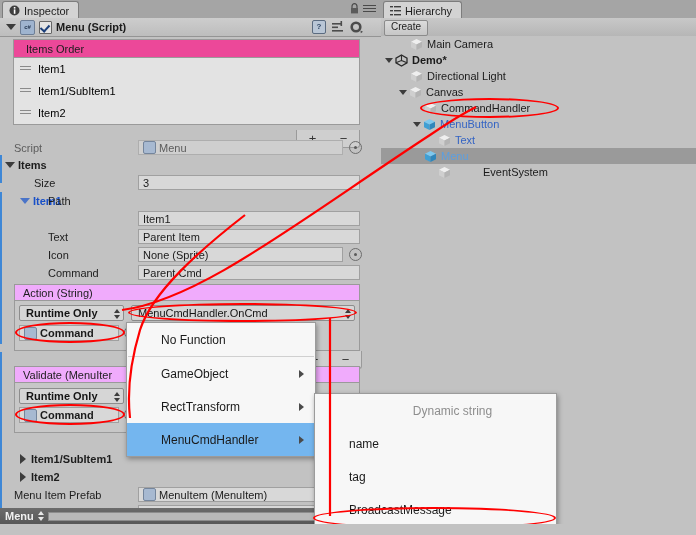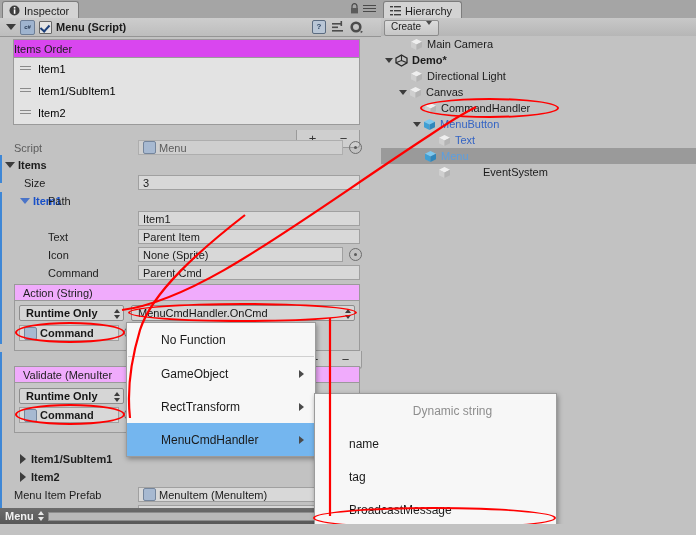--- a/index.html
+++ b/index.html
@@ -70,22 +70,22 @@
   .ic-preset{width:12px;height:12px;position:relative;}
 
   
   #insp-scroll{position:absolute;right:0;top:36px;width:13px;height:468px;background:#b0b0b0;border-left:1px solid #969696;}
   #insp-thumb{position:absolute;left:1px;top:22px;width:11px;height:84px;background:#8ba2bd;border:1px solid #6c7f95;border-radius:2px;}
   .scroll-arrow{position:absolute;left:2px;width:0;height:0;border-left:4px solid transparent;border-right:4px solid transparent;}
   .scroll-arrow.up{top:4px;border-bottom:5px solid #555;}
 
   
   #ro-list{position:absolute;left:13px;top:39px;width:347px;}
-  .ro-head{height:17px;background:#d946ef;border:1px solid #9a9a9a;border-bottom:none;
-    display:flex;align-items:center;padding-left:0;color:#1d1d1d;}
+  .ro-head{height:17px;background:#ec4899;border:1px solid #9a9a9a;border-bottom:none;
+    display:flex;align-items:center;padding-left:12px;color:#1d1d1d;}
   .ro-body{background:#e3e3e3;border:1px solid #9a9a9a;}
   .ro-row{height:22px;display:flex;align-items:center;padding-left:6px;}
   .grip{width:11px;height:6px;margin-right:7px;}
   .grip i{display:block;height:1px;background:#8b8b8b;margin-bottom:2px;width:11px;}
   .ro-foot{position:absolute;right:0;top:0;width:62px;height:17px;
     background:#cfcfcf;border:1px solid #9a9a9a;border-top:none;border-radius:0 0 3px 3px;
     display:flex;align-items:center;justify-content:space-around;}
   .pmbtn{font-size:13px;color:#333;line-height:12px;}
 
   
@@ -122,21 +122,21 @@
   .ellipse{position:absolute;border:2px solid #ff0000;border-radius:50%;box-sizing:border-box;pointer-events:none;}
   #annot-svg{position:absolute;left:0;top:0;width:696px;height:535px;pointer-events:none;}
 
   
   #hierarchy{position:absolute;left:381px;top:0;width:315px;height:535px;background:#c2c2c2;}
   #hier-tabbar{left:0;top:0;width:315px;}
   #hier-toolbar{position:absolute;left:0;top:18px;width:315px;height:18px;
      background:linear-gradient(#c8c8c8,#b6b6b6);border-bottom:1px solid #8f8f8f;}
   .createbtn{position:absolute;left:3px;top:2px;height:14px;padding:0 6px;
      background:linear-gradient(#dcdcdc,#c6c6c6);border:1px solid #8b8b8b;border-radius:2px;
-     display:flex;gap:5px;font-size:10px;color:#1d1d1d;}
+     display:flex;align-items:center;gap:5px;font-size:10px;color:#1d1d1d;flex-direction:column;}
   #hier-tree{position:absolute;left:0;top:36px;width:315px;height:499px;background:#c2c2c2;}
   .hrow{position:relative;height:16px;display:flex;align-items:center;font-size:11px;color:#1b1b1b;}
   .hrow.sel{background:#9a9a9a;}
   .hrow .fold{width:0;height:0;flex:none;margin-right:2px;
     border-left:4px solid transparent;border-right:4px solid transparent;border-top:5px solid #3c3c3c;}
   .hrow .fold.none{border:none;width:9px;}
   .cube{width:13px;height:13px;flex:none;margin-right:4px;}
   .unitylogo{width:13px;height:13px;flex:none;margin-right:4px;}
 
   
@@ -255,21 +255,21 @@
     <div class="objicon"></div>
     <span>Menu</span>
   </div>
   <div class="objsel" style="left:349px;top:141px;"></div>
 
   <div class="prow" style="top:156px;left:5px;">
     <div class="foldout" style="margin:0 3px 0 0;"></div>
     <span class="plabel bold">Items</span>
   </div>
 
-  <div class="prow" style="top:174px;left:24px;">
+  <div class="prow" style="top:174px;left:34px;">
     <span class="plabel">Size</span>
   </div>
   <div class="pfield" style="left:138px;top:175px;width:222px;">
     <span>3</span>
   </div>
 
   <div class="prow" style="top:192px;left:20px;">
     <div class="foldout" style="margin:0 3px 0 0;border-top-color:#4a74c8;"></div>
     <span class="plabel bold blue">Item1</span>
   </div>

